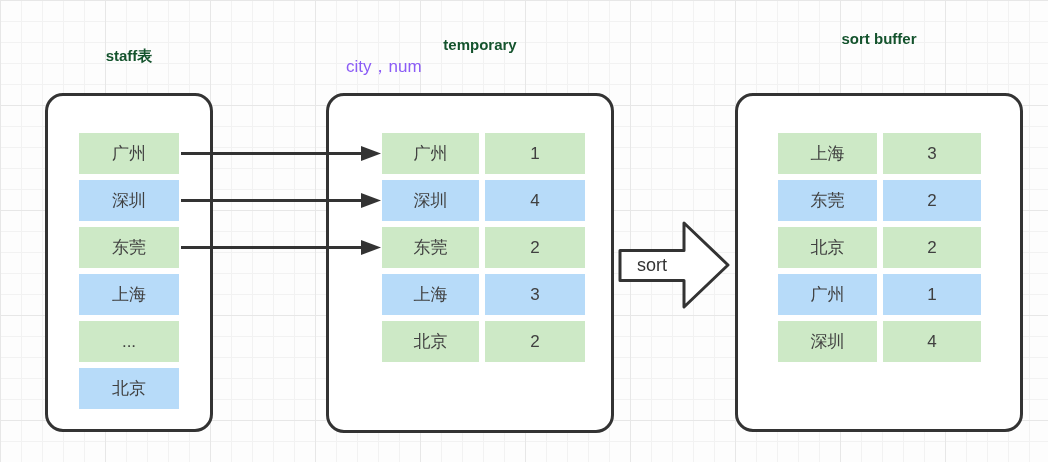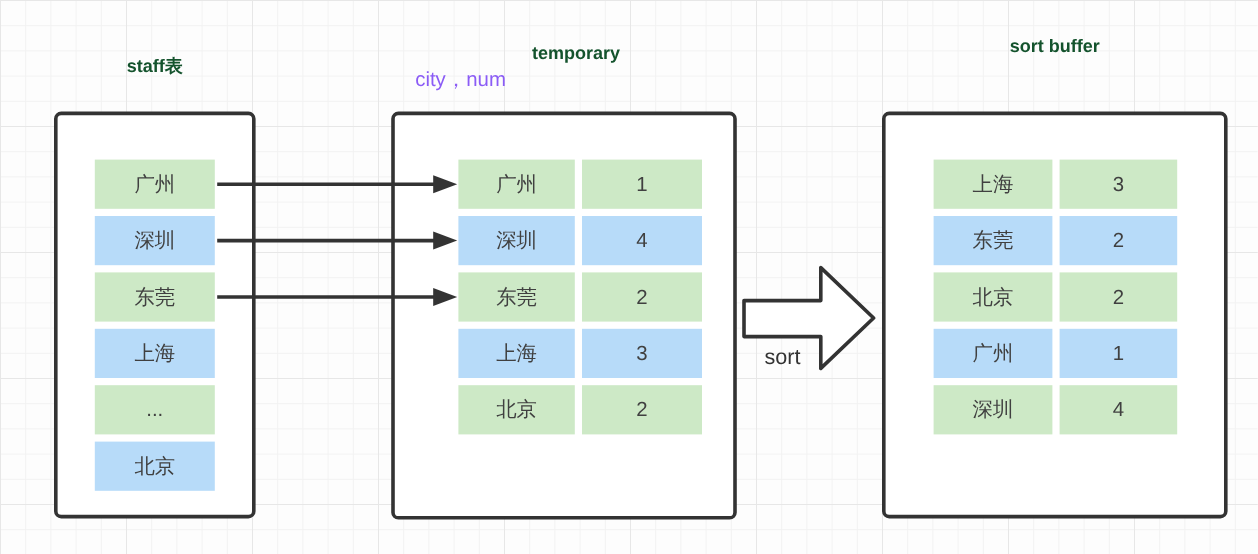--- a/index.html
+++ b/index.html
@@ -35,21 +35,21 @@
     font-weight: normal;
     color: #8b5cf6;
     text-align: left;
     line-height: 19px;
     white-space: nowrap;
   }
   .panel {
     position: absolute;
     box-sizing: border-box;
     border: 3px solid #333333;
-    border-radius: 6px;
+    border-radius: 18px;
     background: #ffffff;
   }
   .rows {
     position: absolute;
     display: flex;
     flex-direction: column;
     gap: 6px;
   }
   .row {
     display: flex;
@@ -83,21 +83,20 @@
     left: 621px;
     top: 252px;
     width: 62px;
     height: 27px;
     display: flex;
     align-items: center;
     justify-content: center;
     font-size: 18px;
     color: #333333;
     z-index: 6;
-    margin-top: 32px;
   }
 </style>
 </head>
 <body>
 
 <div class="title" style="left:45px; top:45px; width:168px;">staff表</div>
 
 <div class="panel" style="left:45px; top:93px; width:168px; height:339px;">
   <div class="rows" style="left:31px; top:37px;">
     <div class="row">

